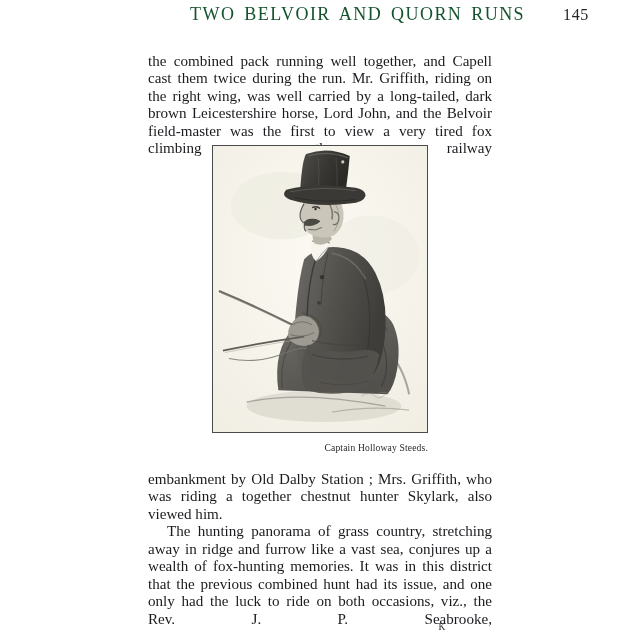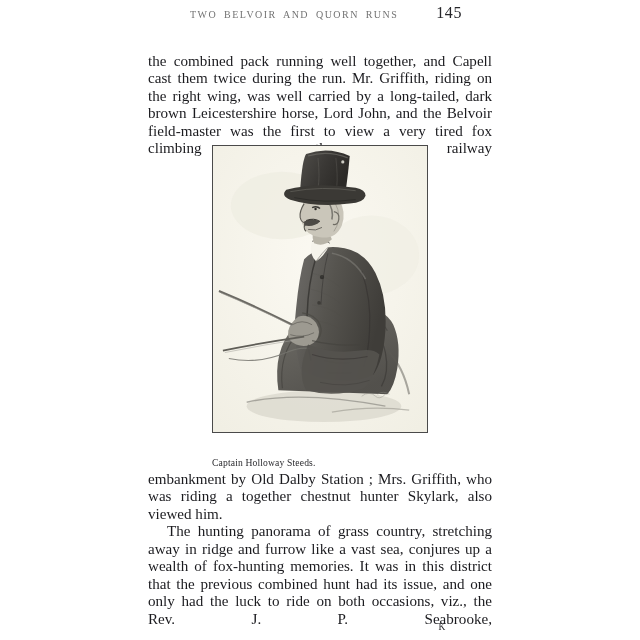--- a/index.html
+++ b/index.html
@@ -26,24 +26,24 @@
   .running-head {
     position: absolute;
     left: 148px;
     top: 4px;
     width: 344px;
     display: flex;
     align-items: baseline;
     justify-content: flex-start;
   }
   .running-head-title {
-    font-size: 10px;
+    font-size: 18px;
     letter-spacing: 1.45px;
     word-spacing: 3px;
-    color: #737373;
+    color: #14532d;
     text-transform: uppercase;
     white-space: nowrap;
     margin-left: 42px;
   }
   .running-head-folio {
     font-size: 16px;
     letter-spacing: 0.6px;
     color: #26262a;
     margin-left: 38px;
   }
@@ -95,23 +95,23 @@
   .plate-art {
     position: absolute;
     inset: 0;
     width: 100%;
     height: 100%;
     display: block;
   }
   .caption {
     position: absolute;
     left: 0;
-    top: 312px;
+    top: 297px;
     width: 216px;
-    text-align: left;
+    text-align: right;
     font-size: 9.6px;
     letter-spacing: 0.15px;
     color: #2a2a2e;
   }
 
   
   .signature {
     position: absolute;
     left: 148px;
     top: 622px;

